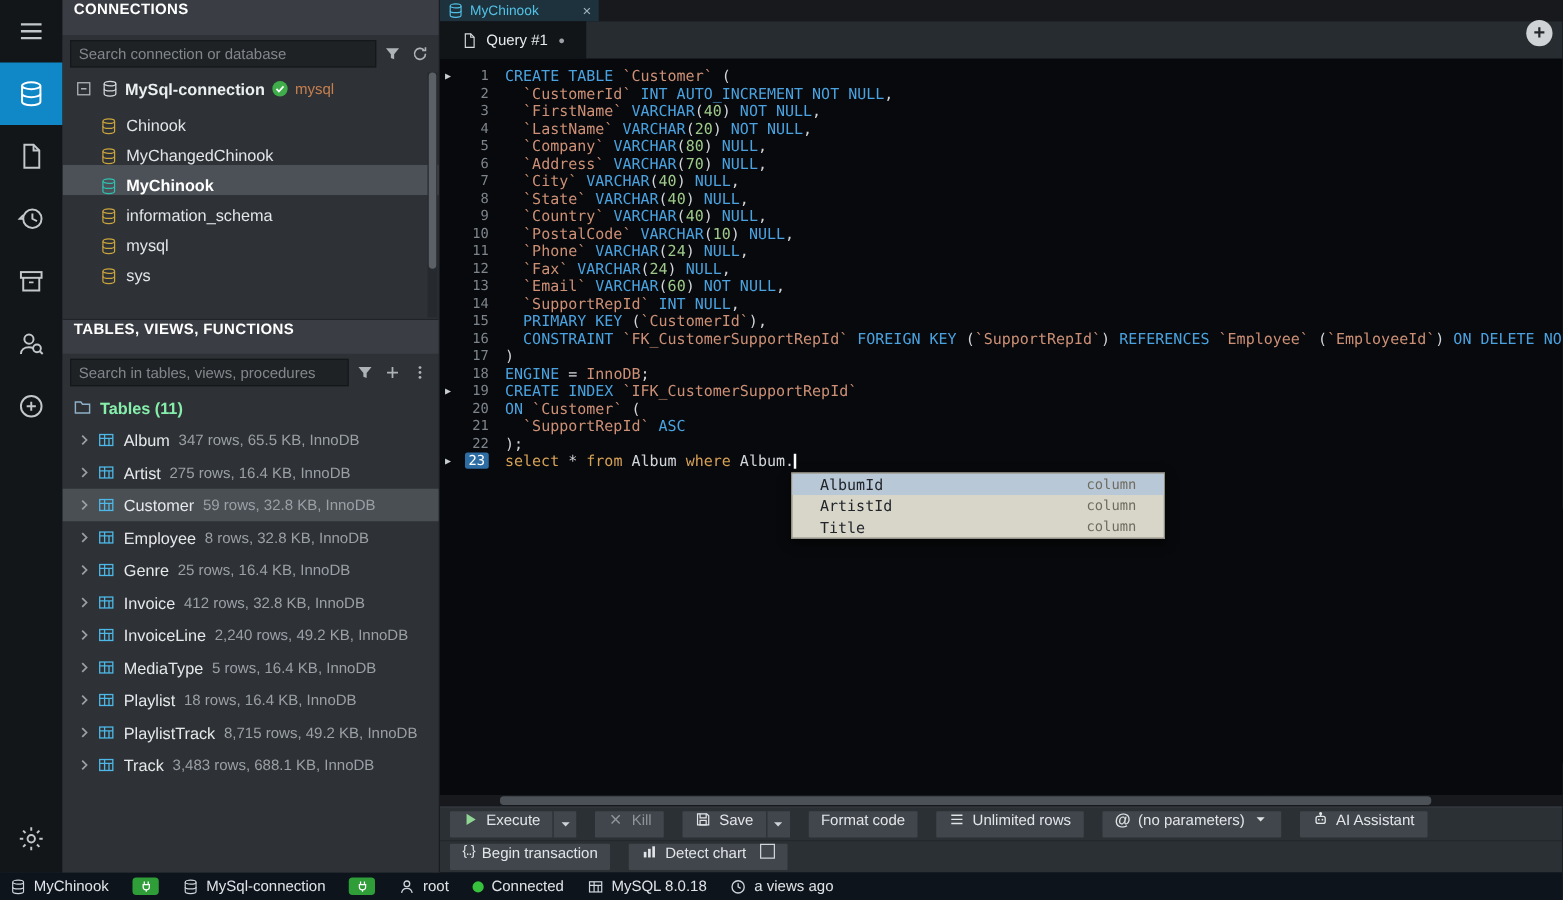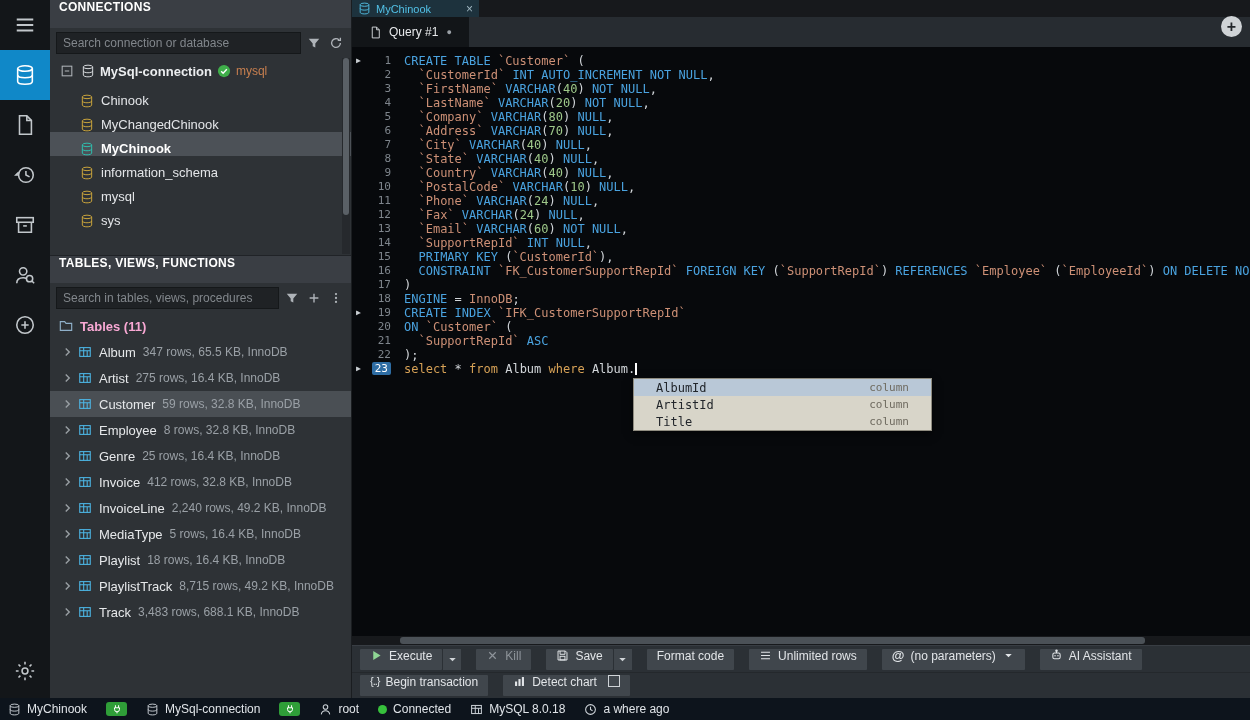--- a/index.html
+++ b/index.html
@@ -35,21 +35,21 @@
   .conn-row{height:26px;display:flex;align-items:center;gap:5px;padding-left:7px;color:#eceef0;font-size:13px;font-weight:bold;white-space:nowrap}
   .conn-ic{color:#d7dadd}
   .engine{color:#c77f4f;font-weight:normal;font-size:12px}
   .db-row{height:24px;display:flex;align-items:flex-end;gap:7px;padding-left:30px;color:#e3e5e8;font-size:13px;white-space:nowrap;cursor:pointer}
   .db-row.selected{background:#4c5157;font-weight:bold;color:#fff}
   .dbic{color:#c9a43c}
   .dbic.cur{color:#2fbfae}
   .vscroll{position:absolute;right:1px;top:58px;width:8px;height:196px;background:#26292d}
   .vthumb{position:absolute;top:0;left:1px;width:6px;height:157px;background:#5a6066;border-radius:3px}
 
-  .group-row{height:26px;display:flex;align-items:center;gap:7px;padding-left:9px;color:#f9a8d4;font-size:13px;font-weight:bold;flex:none;cursor:pointer}
+  .group-row{height:26px;display:flex;align-items:center;gap:7px;padding-left:9px;color:#86efac;font-size:13px;font-weight:bold;flex:none;cursor:pointer}
   .folder-ic{color:#8fb0c9}
   .table-row{height:26px;display:flex;align-items:center;padding-left:10px;font-size:13px;color:#e6e8ea;white-space:nowrap;overflow:hidden;cursor:pointer;flex:none}
   .table-row.selected{background:#4a4f54}
   .table-row .chev{color:#9aa0a5;width:15px;flex:none}
   .table-row .t-icon{color:#4db8e8;margin:0 7px 0 3px}
   .table-row .t-info{color:#9aa0a6;font-size:12px;margin-left:7px}
 
   
   .main{flex:1;min-width:0;display:flex;flex-direction:column;background:#07090c}
   .main-header{position:relative;flex:none}
@@ -865,16 +865,16 @@
         </span>
       <span>MySQL 8.0.18</span>
     </div>
     <div class="sb-item">
       <span class="ic xs">
           <svg viewBox="0 0 16 16" fill="none" stroke="currentColor" stroke-width="1.3">
             <circle cx="8" cy="8" r="6"></circle>
             <path d="M8 4.5V8l2.5 1.5"></path>
           </svg>
         </span>
-      <span>a where ago</span>
+      <span>a views ago</span>
     </div>
   </footer>
 </div>
 
 </body></html>

